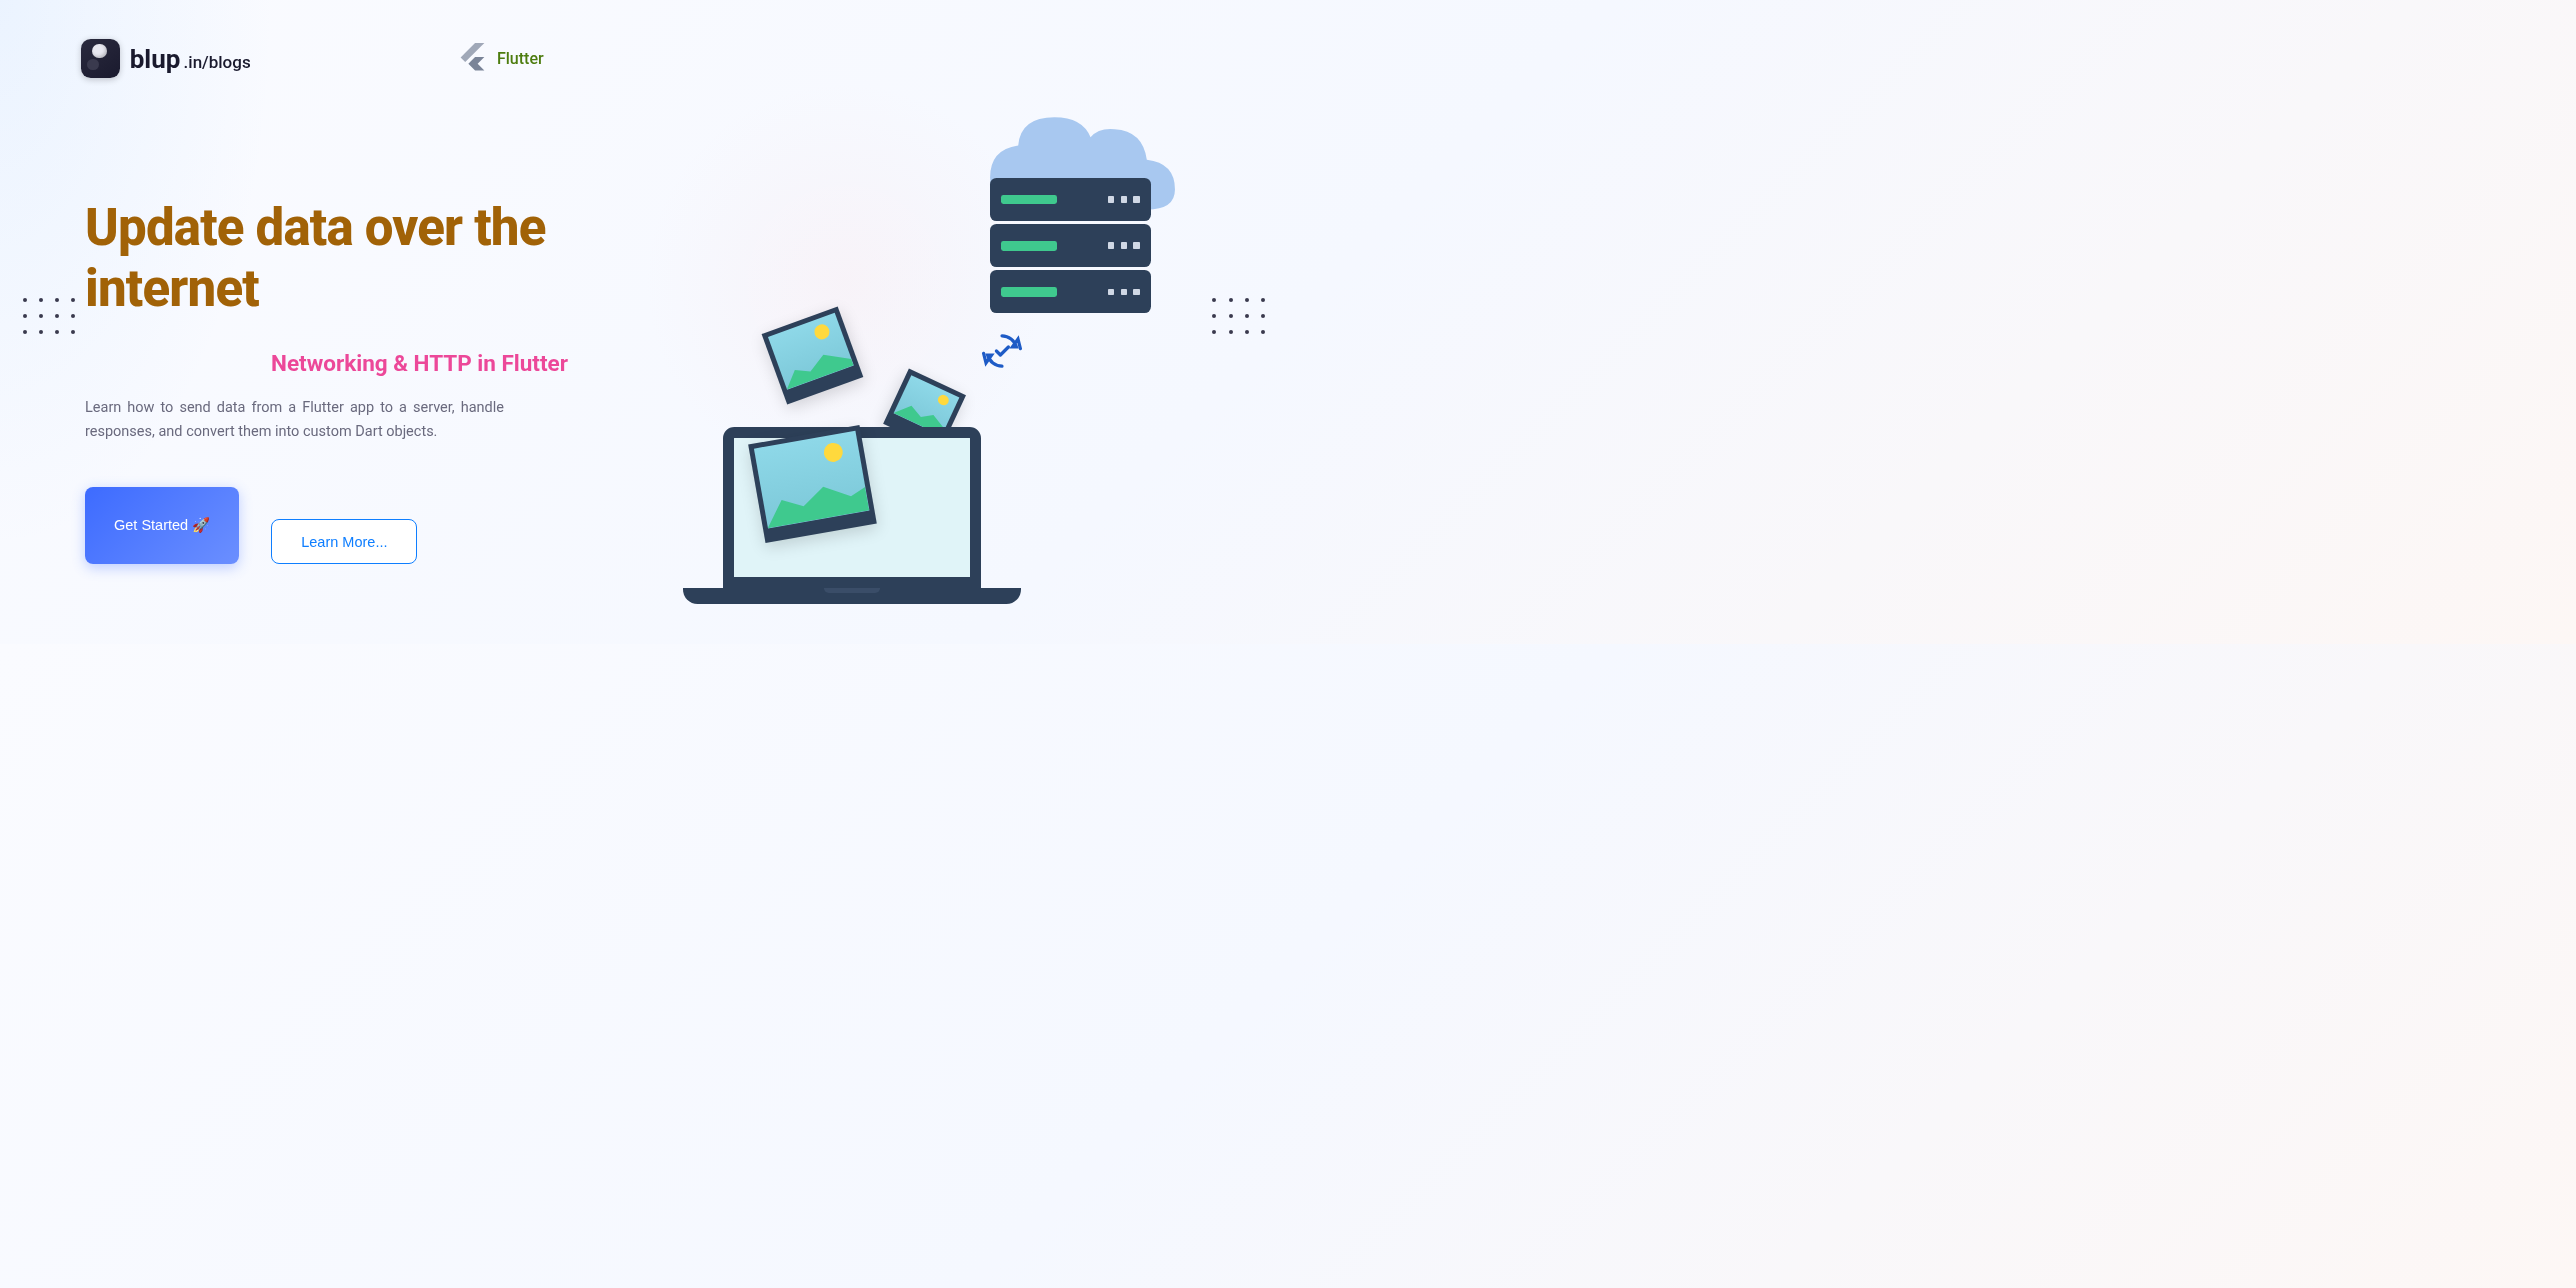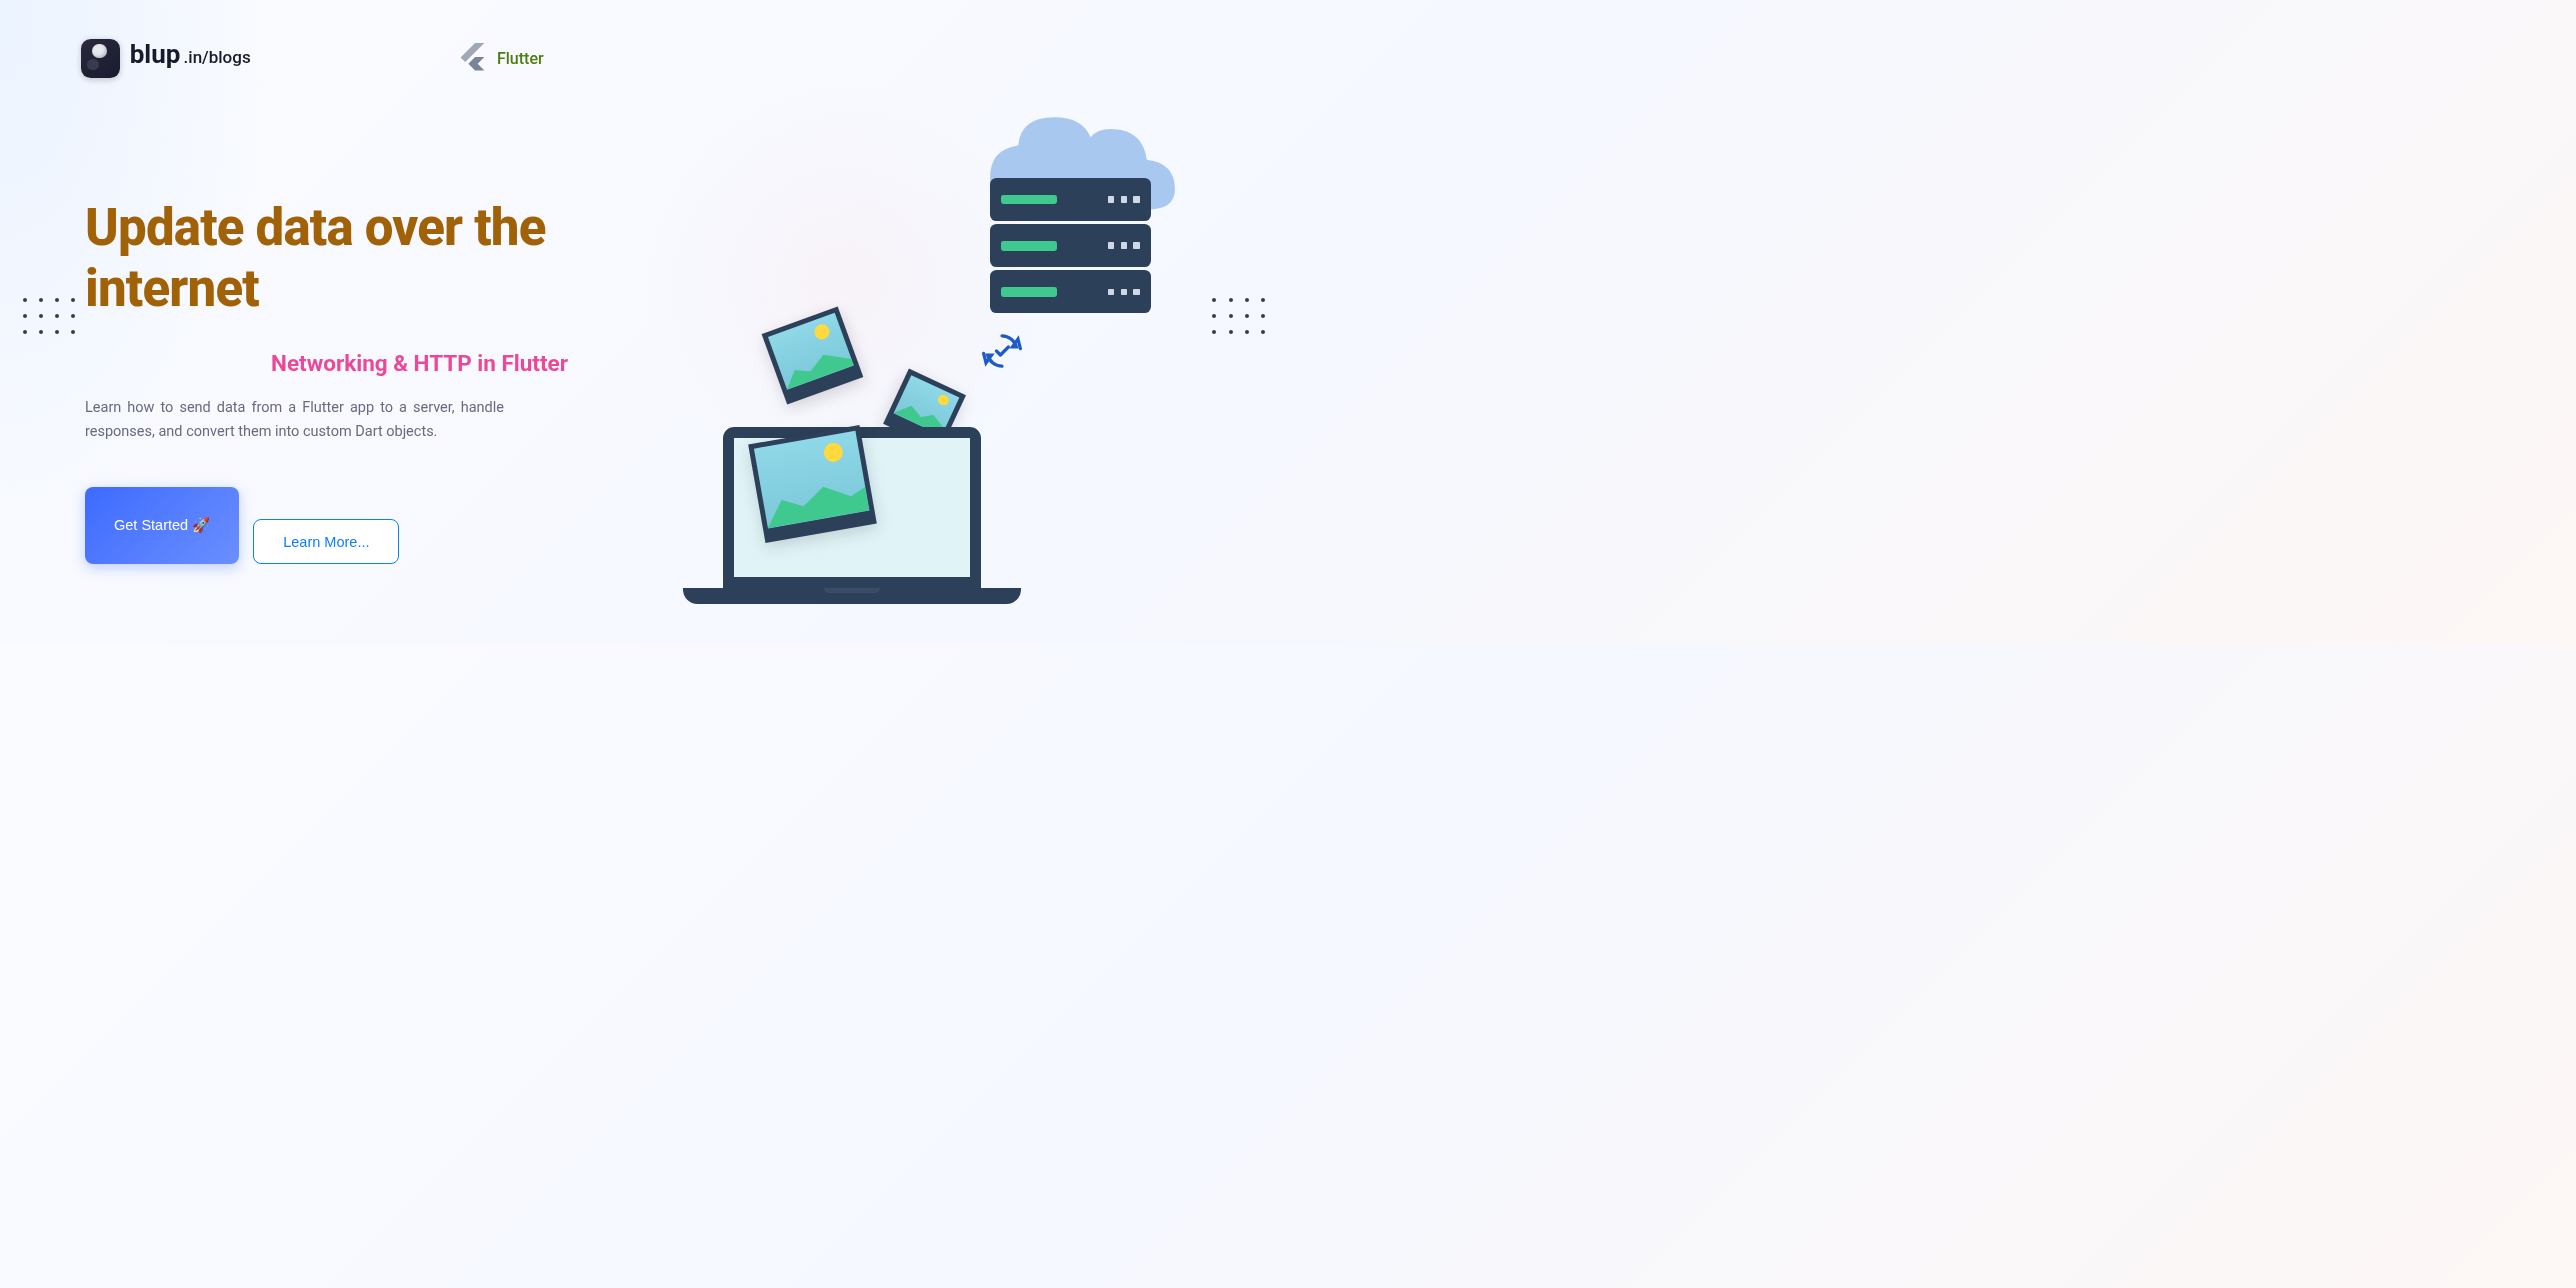--- a/index.html
+++ b/index.html
@@ -39,20 +39,21 @@
       position: absolute;
       top: 39px;
       left: 81px;
       display: flex;
       align-items: center;
       gap: 209px;
     }
     
     .logo-group {
       display: flex;
+      align-items: center;
       gap: 9.7px;
     }
     
     .logo-icon {
       width: 39px;
       height: 39px;
       background: linear-gradient(145deg, #2a2a3e 0%, #1a1a2e 100%);
       border-radius: 9.7px;
       position: relative;
       box-shadow: 0 1.6px 6.4px rgba(0,0,0,0.2);
@@ -143,21 +144,21 @@
       font-size: 14.5px;
       color: #6a6a7e;
       line-height: 1.7;
       margin-top: 19.3px;
       text-align: justify;
       max-width: 419px;
     }
     
     .buttons {
       display: flex;
-      gap: 14px;
+      gap: 32px;
       margin-top: 42px;
     }
     
     .btn {
       padding: 13.7px 29px;
       border-radius: 8px;
       font-size: 14.5px;
       font-weight: 500;
       cursor: pointer;
       border: none;

